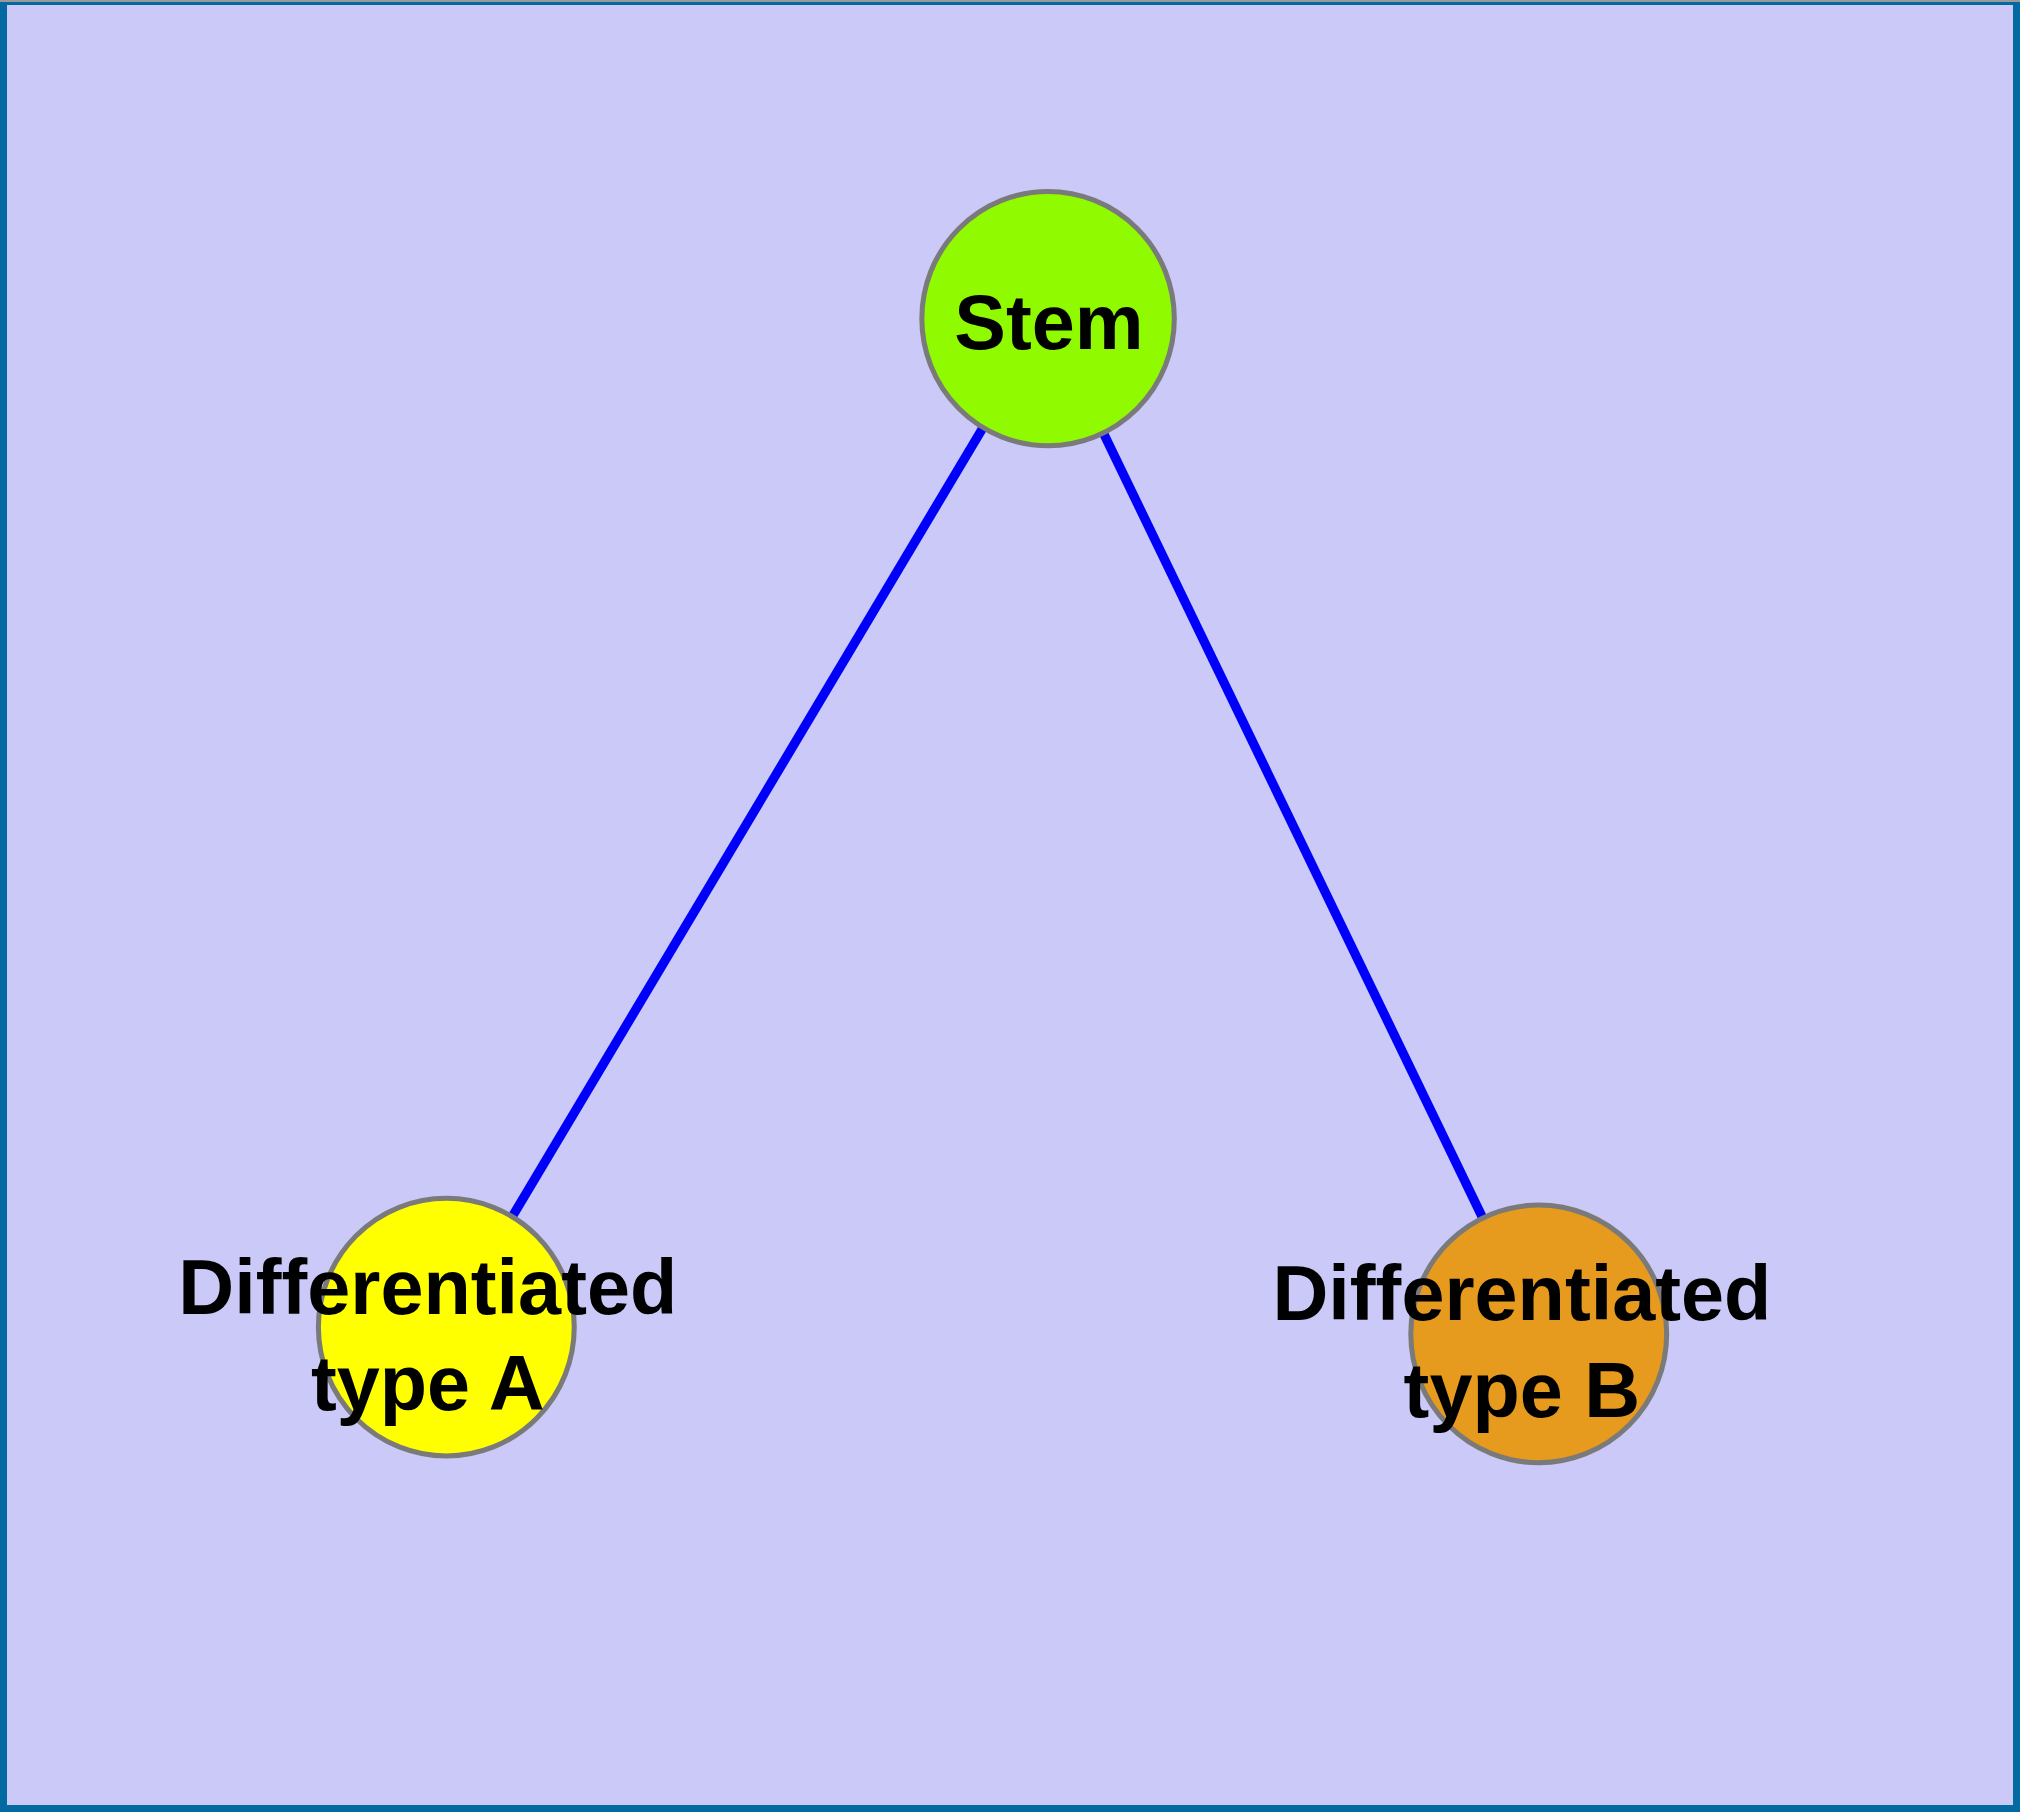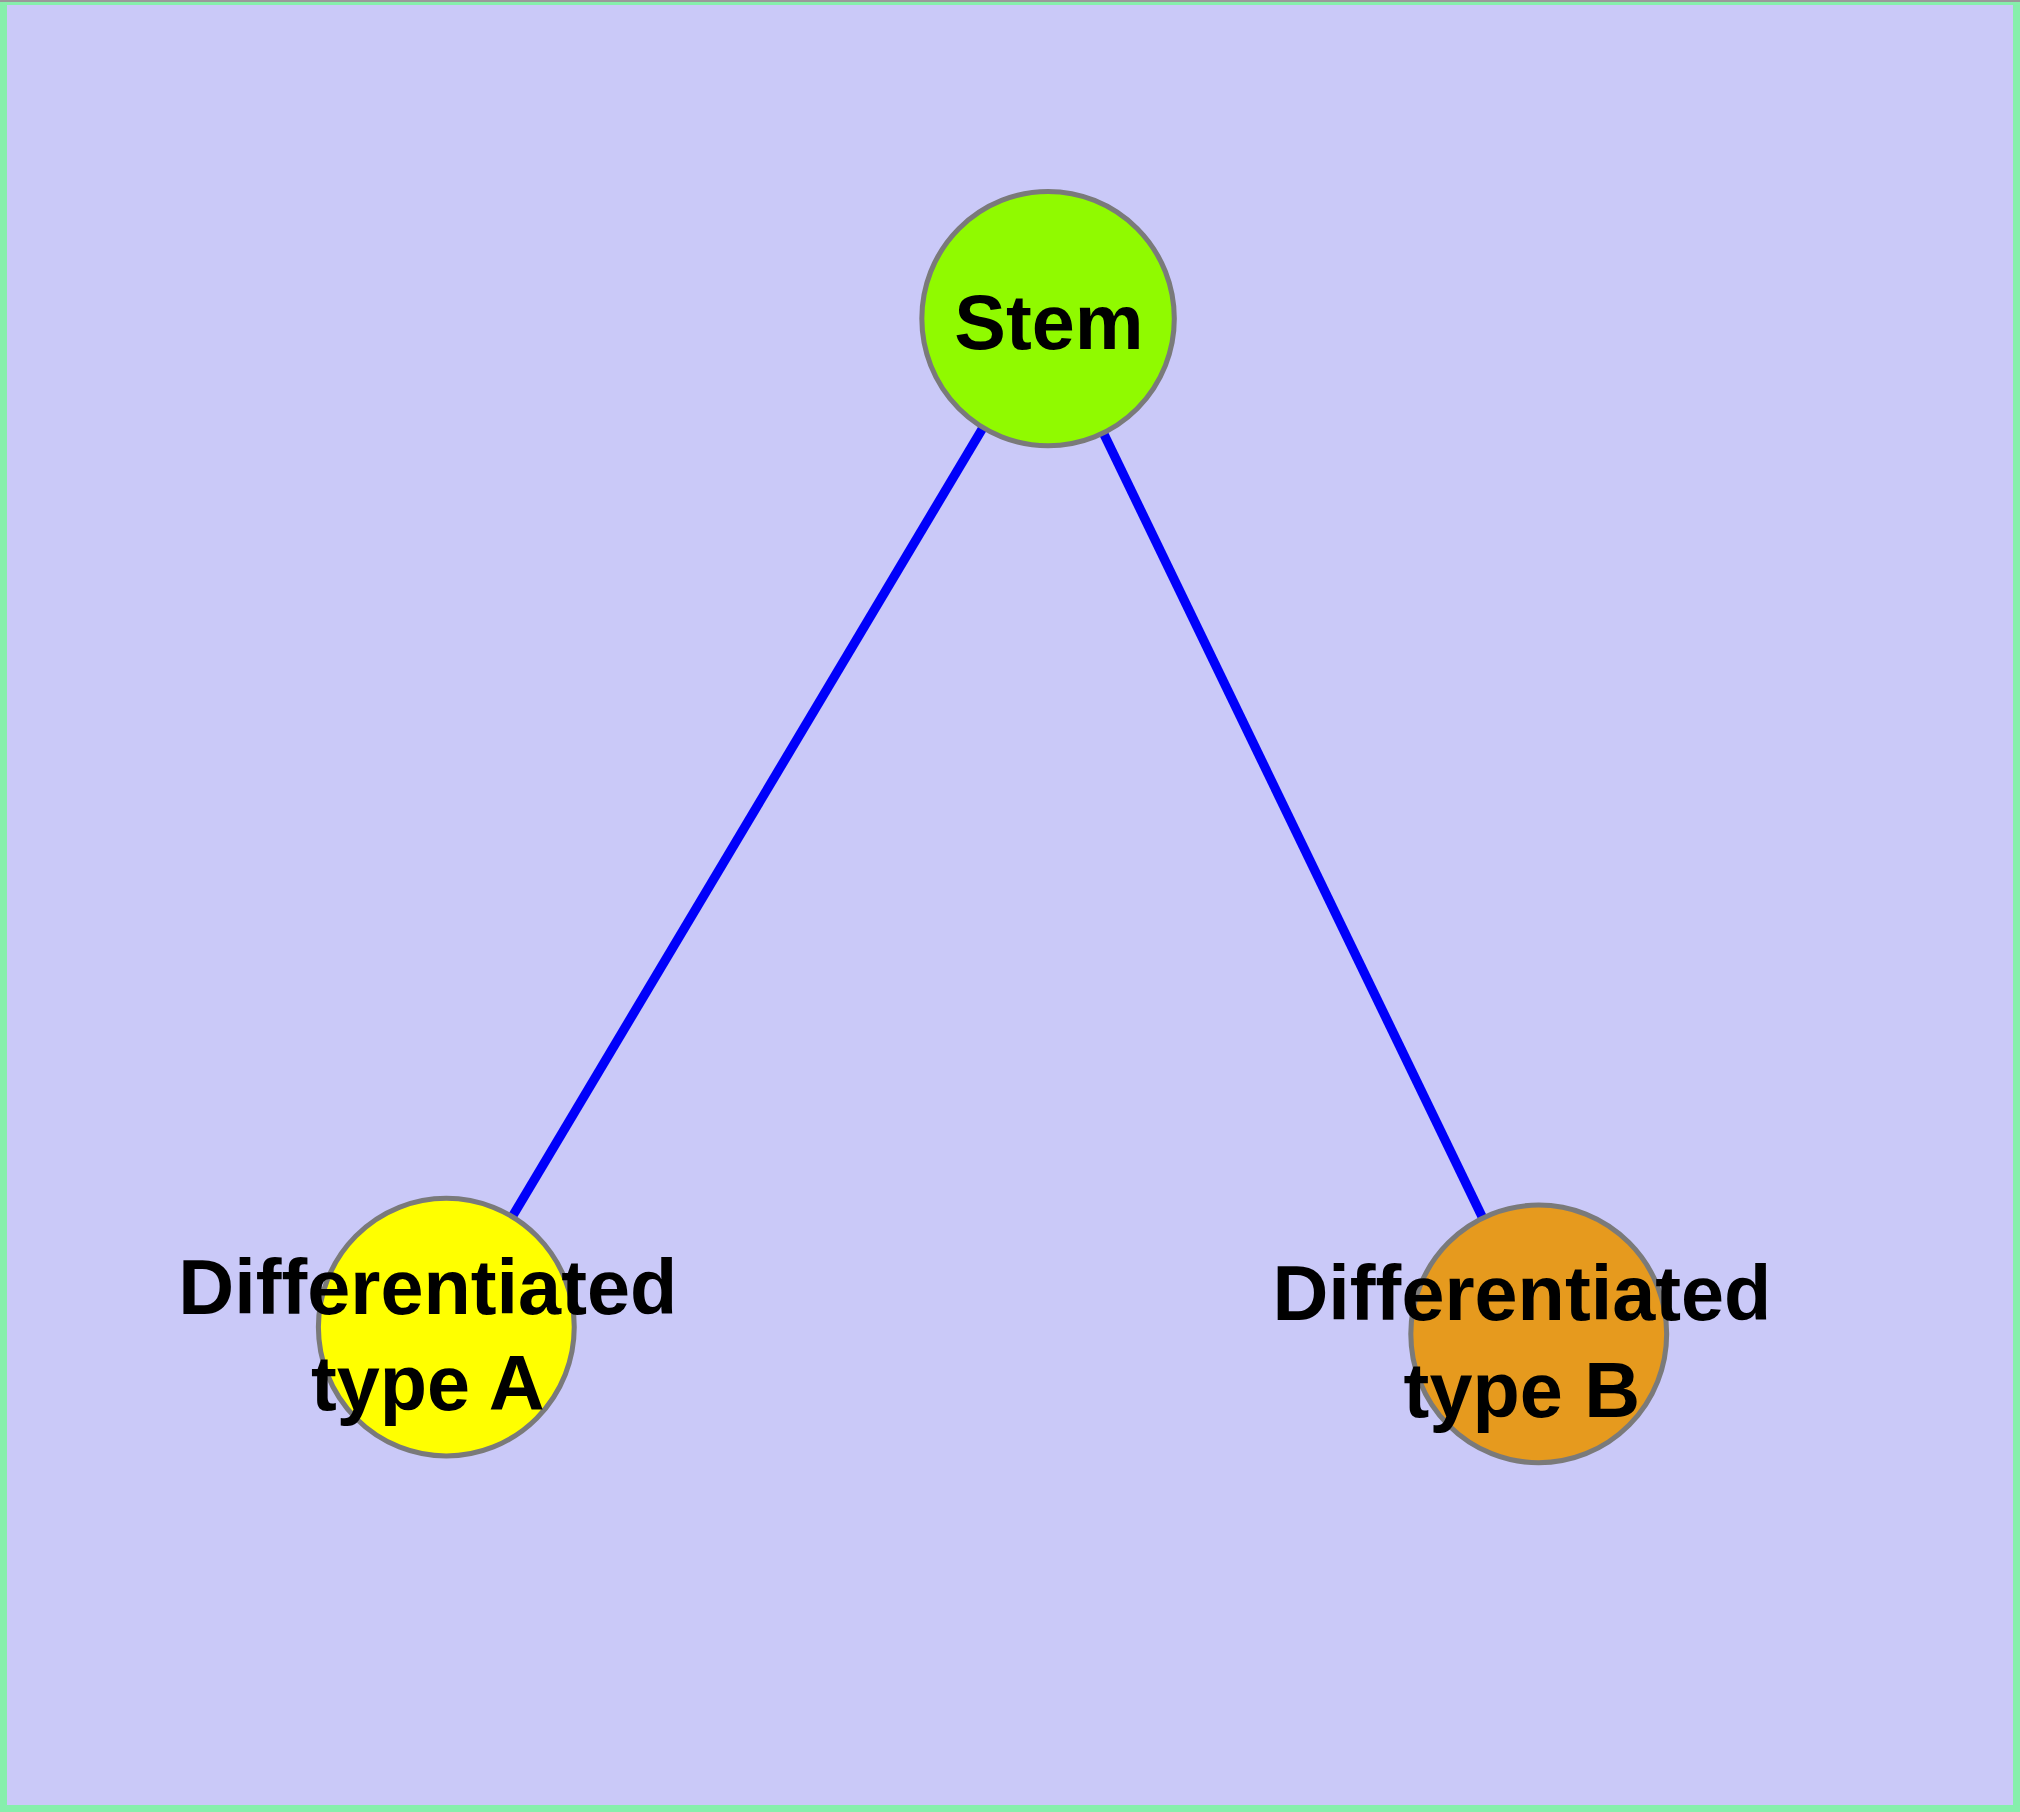--- a/index.html
+++ b/index.html
@@ -7,21 +7,21 @@
     padding: 0;
     width: 100%;
     height: 100%;
     background: #ffffff;
     overflow: hidden;
     font-family: "Liberation Sans", sans-serif;
   }
   .frame {
     position: fixed;
     inset: 0;
-    background: #86efac;
+    background: #0369a1;
     padding-left: 44px;
   }
   .top-edge {
     position: absolute;
     top: 0; left: 0; right: 0;
     height: 1.7px;
     background: #9a9a9a;
   }
   .canvas {
     position: absolute;

